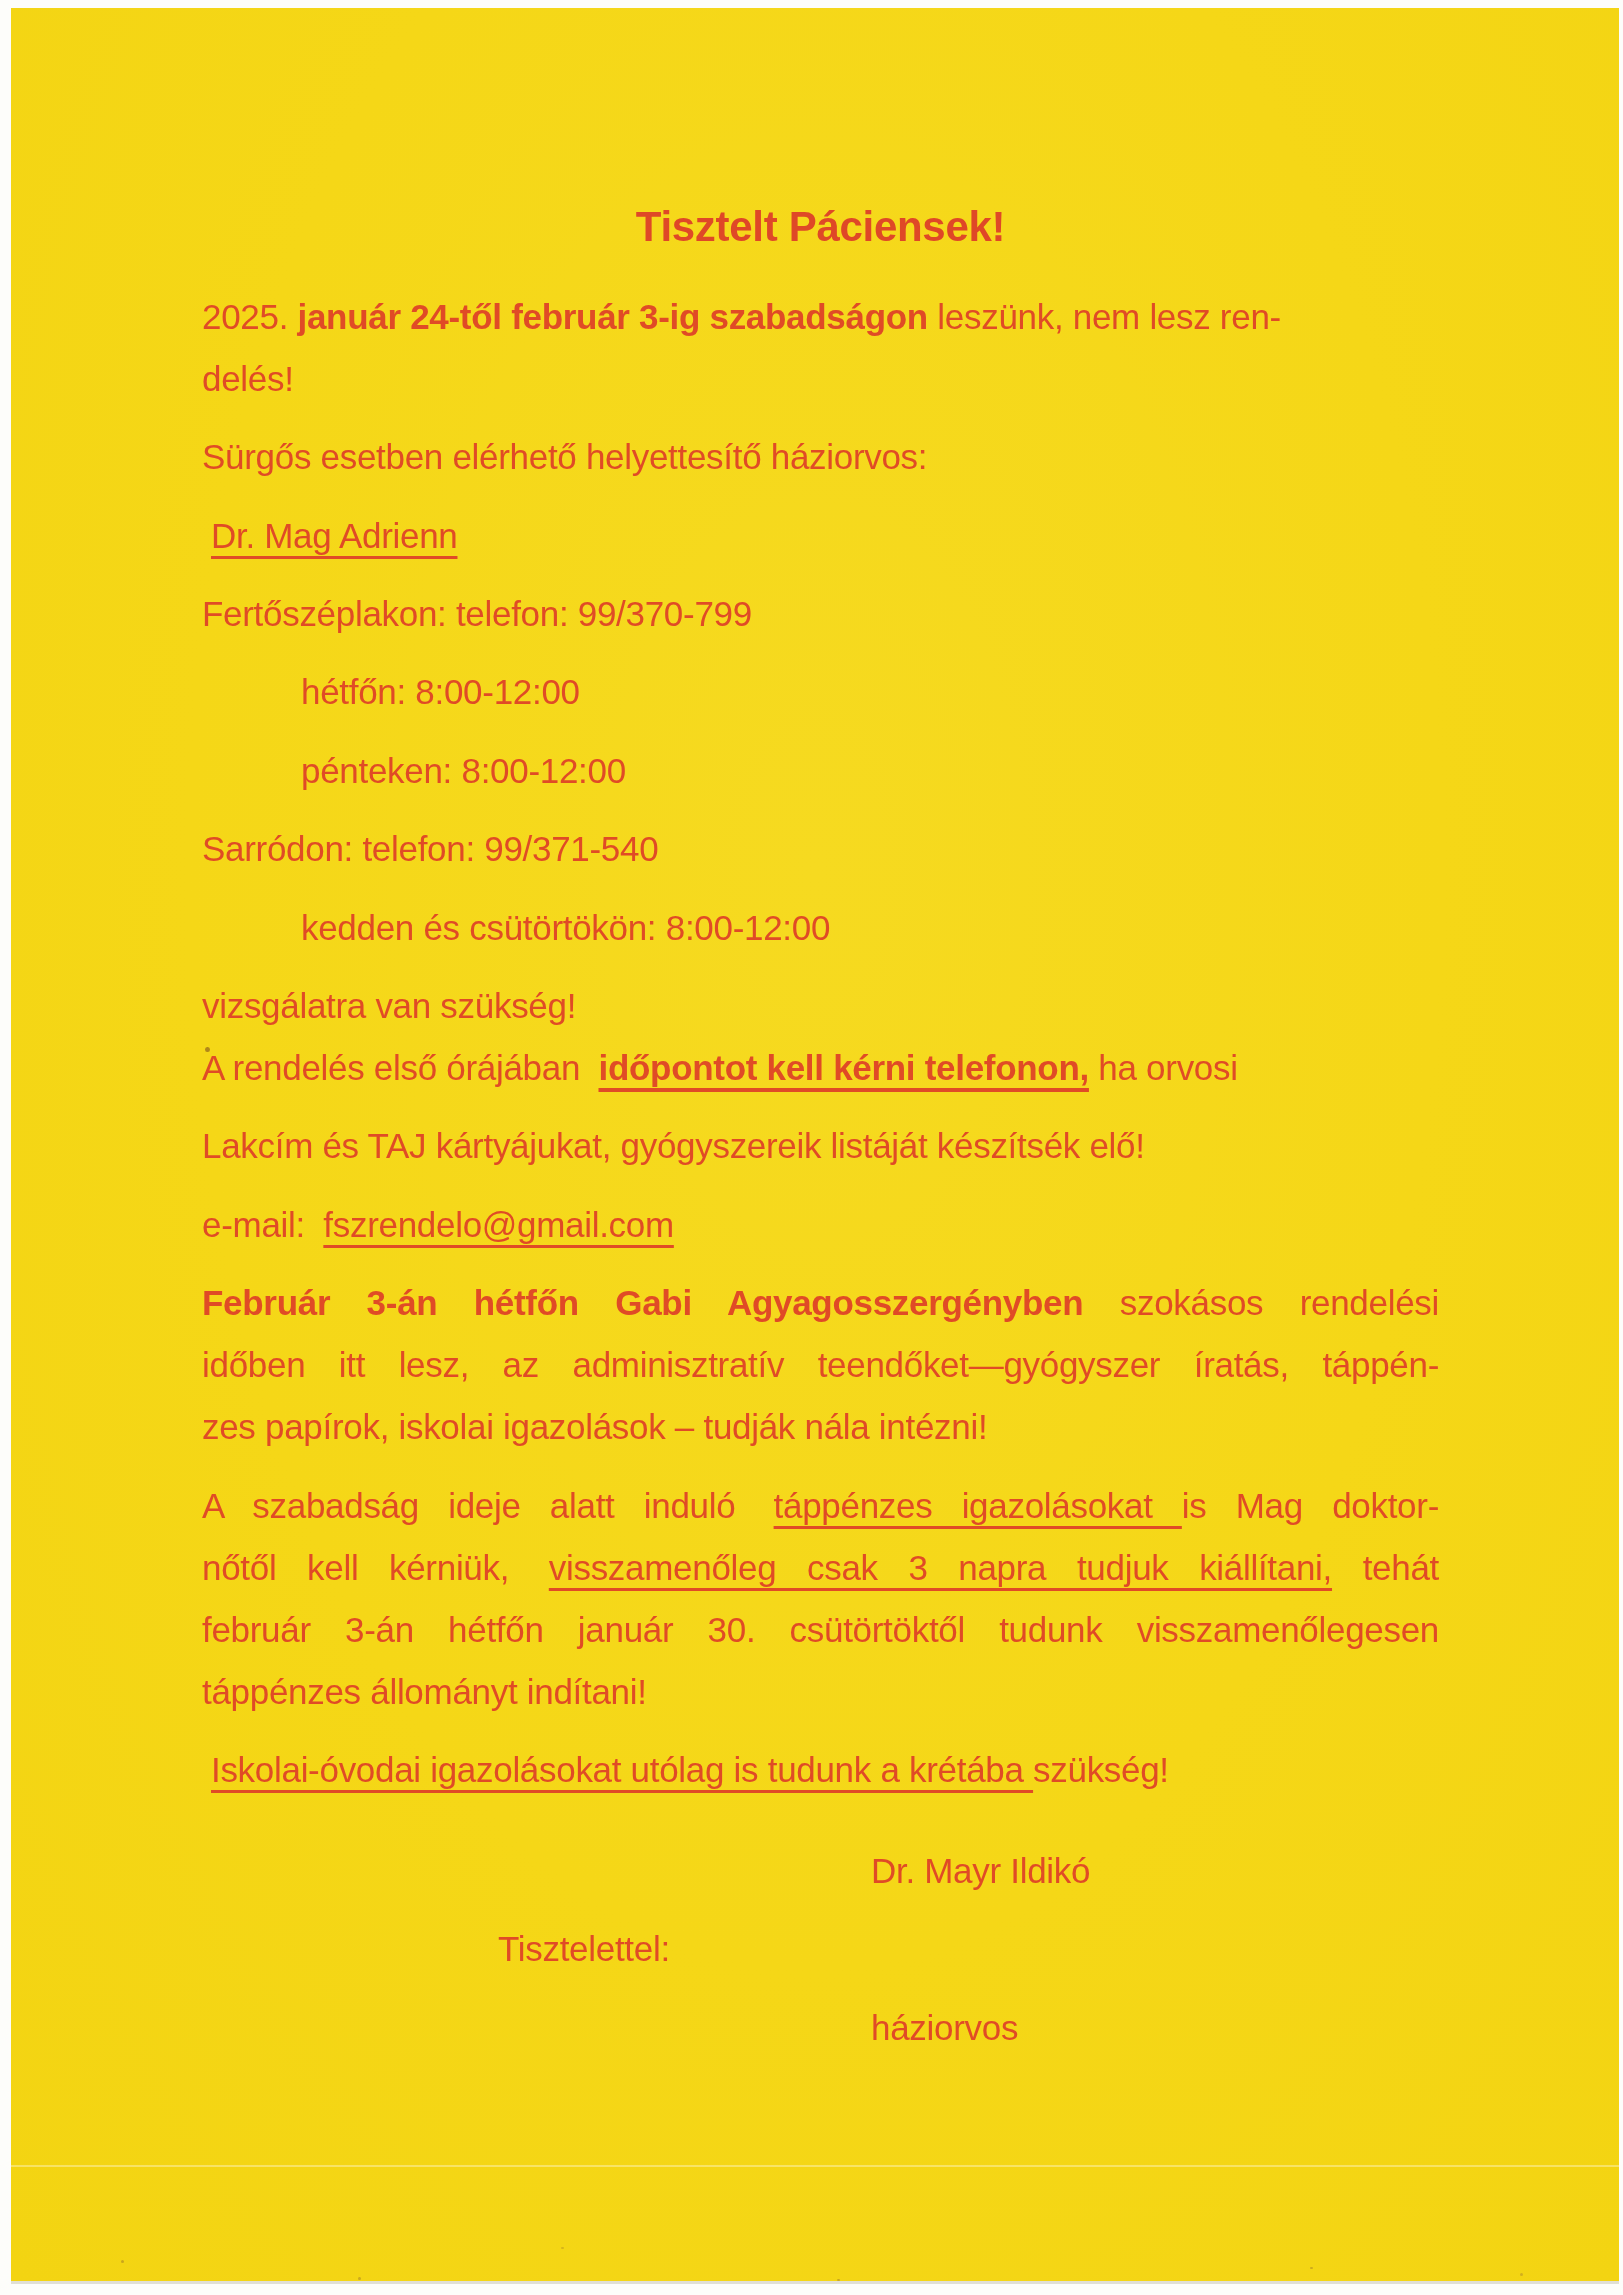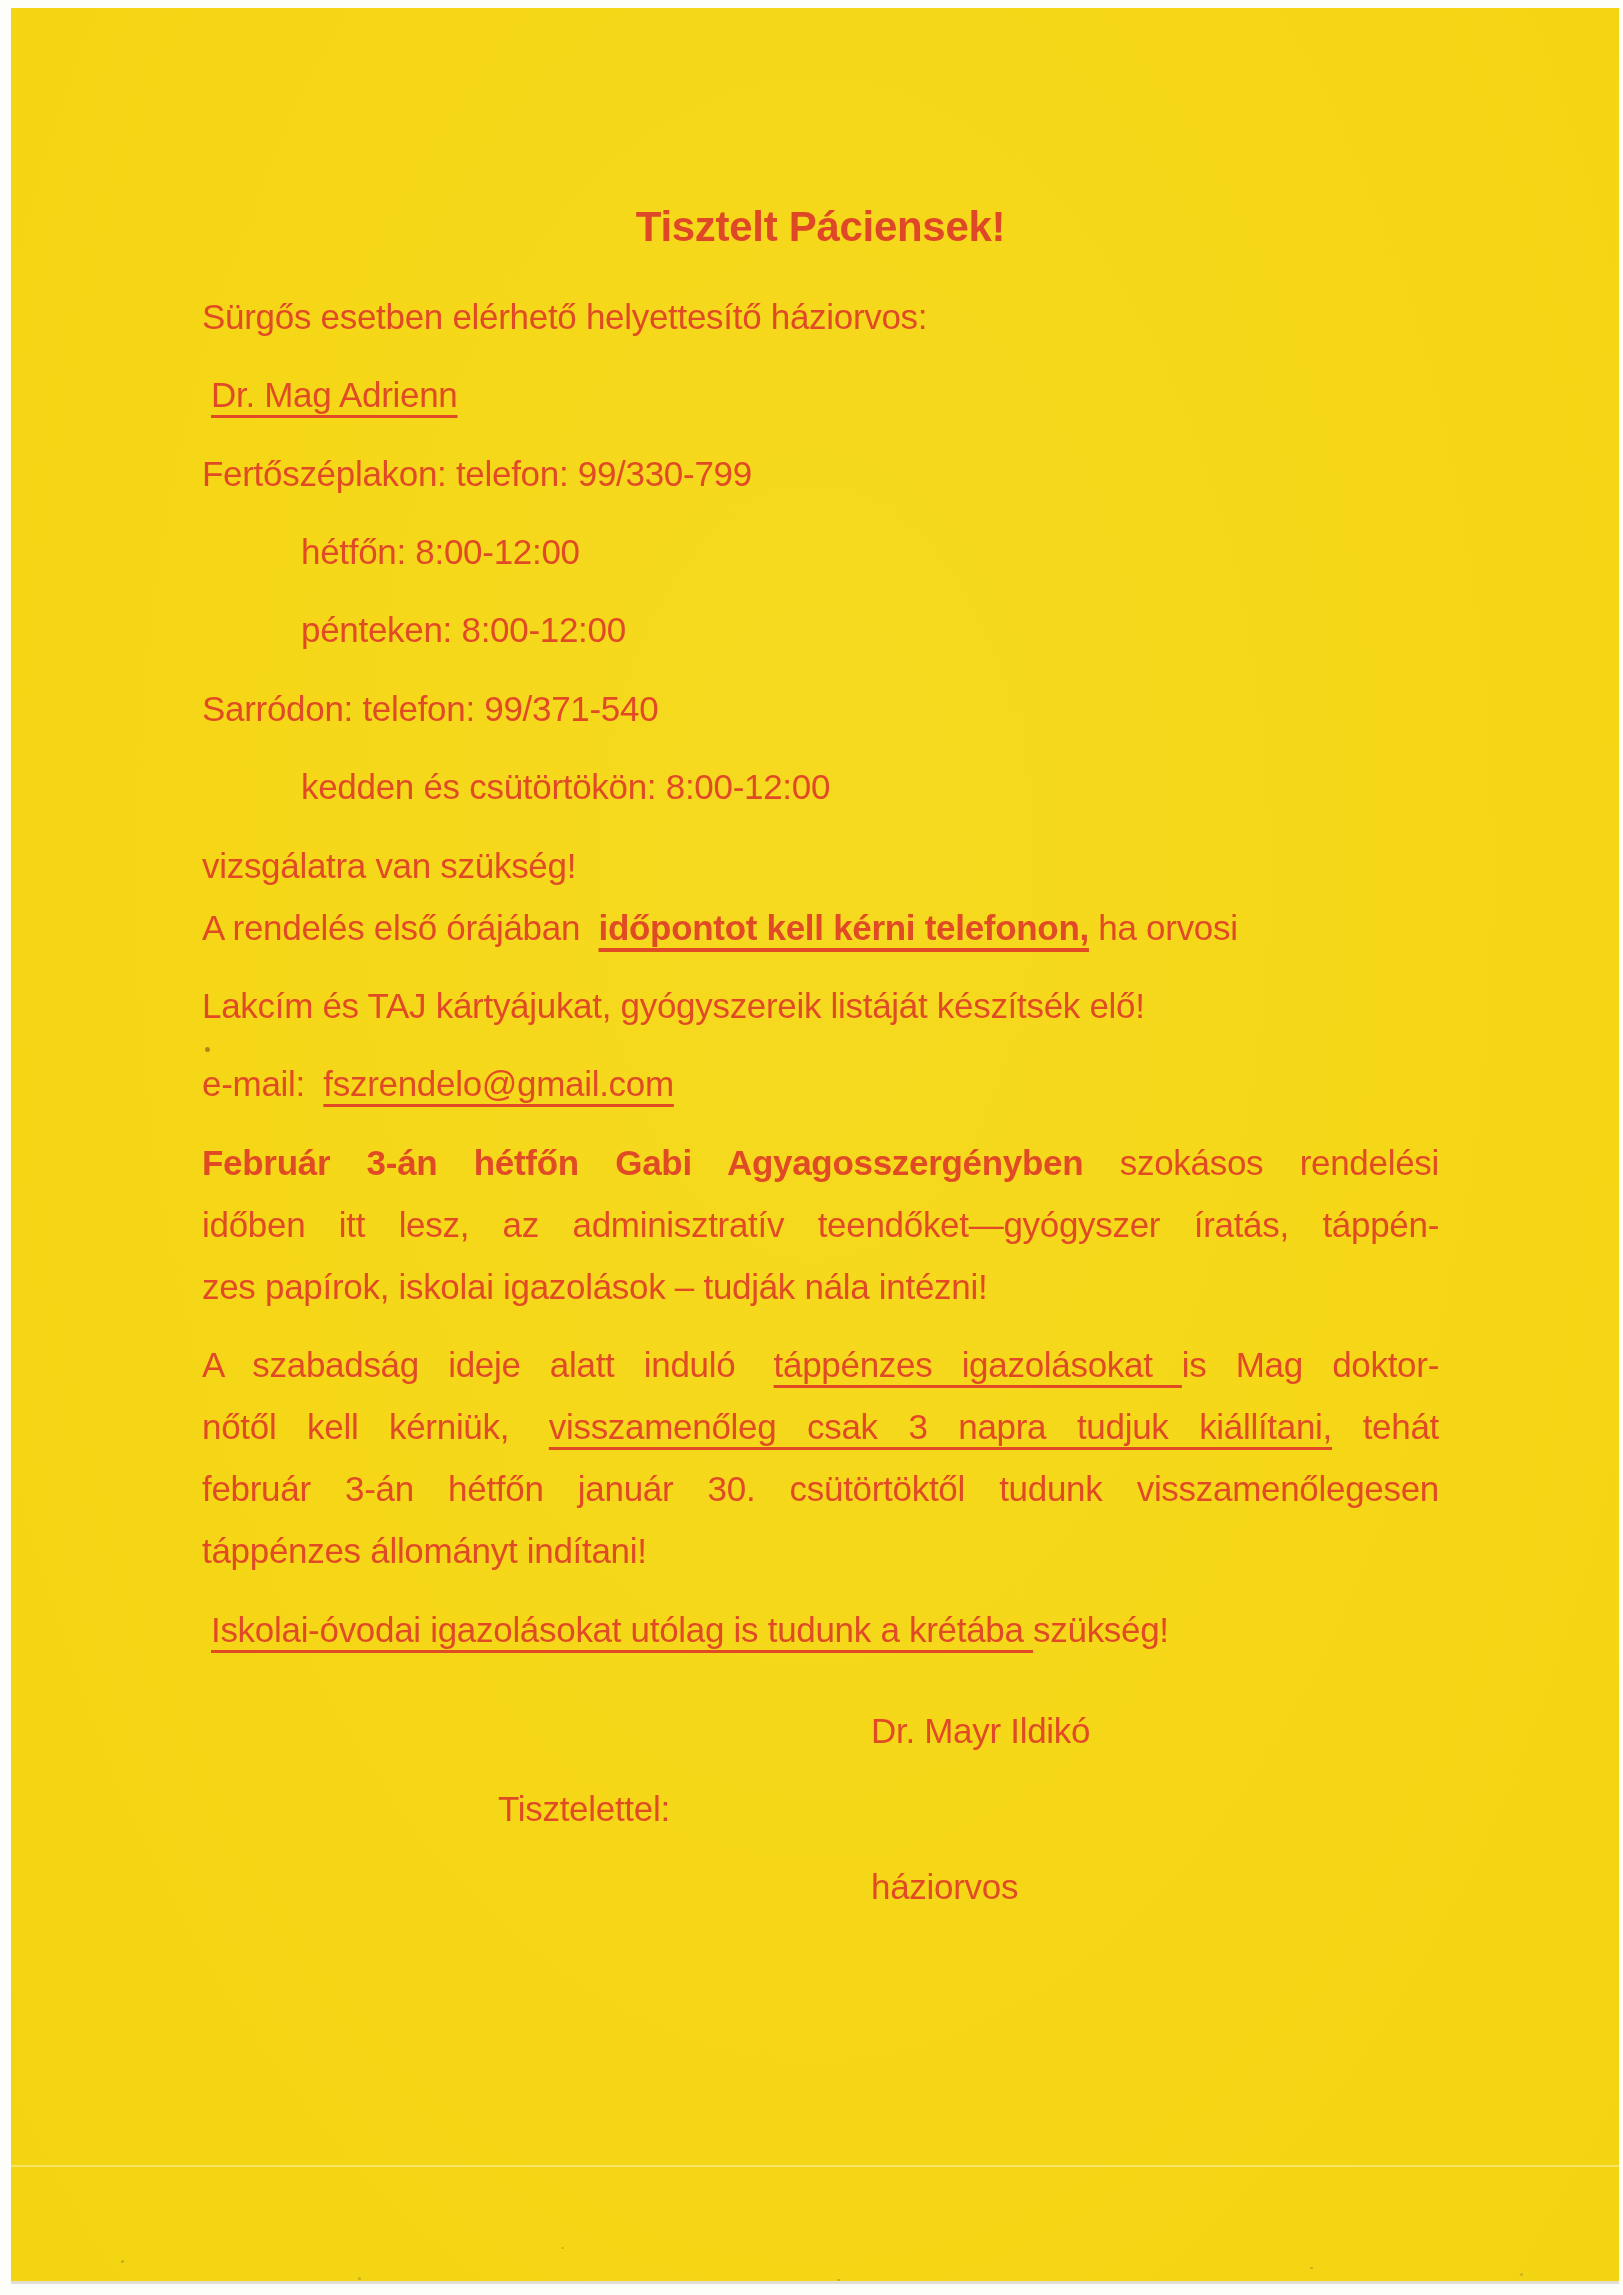--- a/index.html
+++ b/index.html
@@ -59,27 +59,31 @@
   <div class="dot speck-2"></div>
   <div class="dot speck-3"></div>
   <div class="dot speck-4"></div>
   <div class="dot speck-5"></div>
   <div class="dot speck-6"></div>
 
   <div class="content">
     <div class="title">Tisztelt Páciensek!</div>
     <div id="body-container">
         <div class="p ind0">
+          <div class="line"><span class="">2025. </span><span class="b ">január 24-től február 3-ig szabadságon</span><span class=""> leszünk, nem lesz ren-</span></div>
+          <div class="line"><span class="">delés!</span></div>
+        </div>
+        <div class="p ind0">
           <div class="line"><span class="">Sürgős esetben elérhető helyettesítő háziorvos:</span></div>
         </div>
         <div class="p ind0">
           <div class="line"><span class="u">Dr. Mag Adrienn</span></div>
         </div>
         <div class="p ind0">
-          <div class="line"><span class="">Fertőszéplakon: telefon: 99/330-799</span></div>
+          <div class="line"><span class="">Fertőszéplakon: telefon: 99/370-799</span></div>
         </div>
         <div class="p ind1">
           <div class="line"><span class="">hétfőn: 8:00-12:00</span></div>
         </div>
         <div class="p ind1">
           <div class="line"><span class="">pénteken: 8:00-12:00</span></div>
         </div>
         <div class="p ind0">
           <div class="line"><span class="">Sarródon: telefon: 99/371-540</span></div>
         </div>

